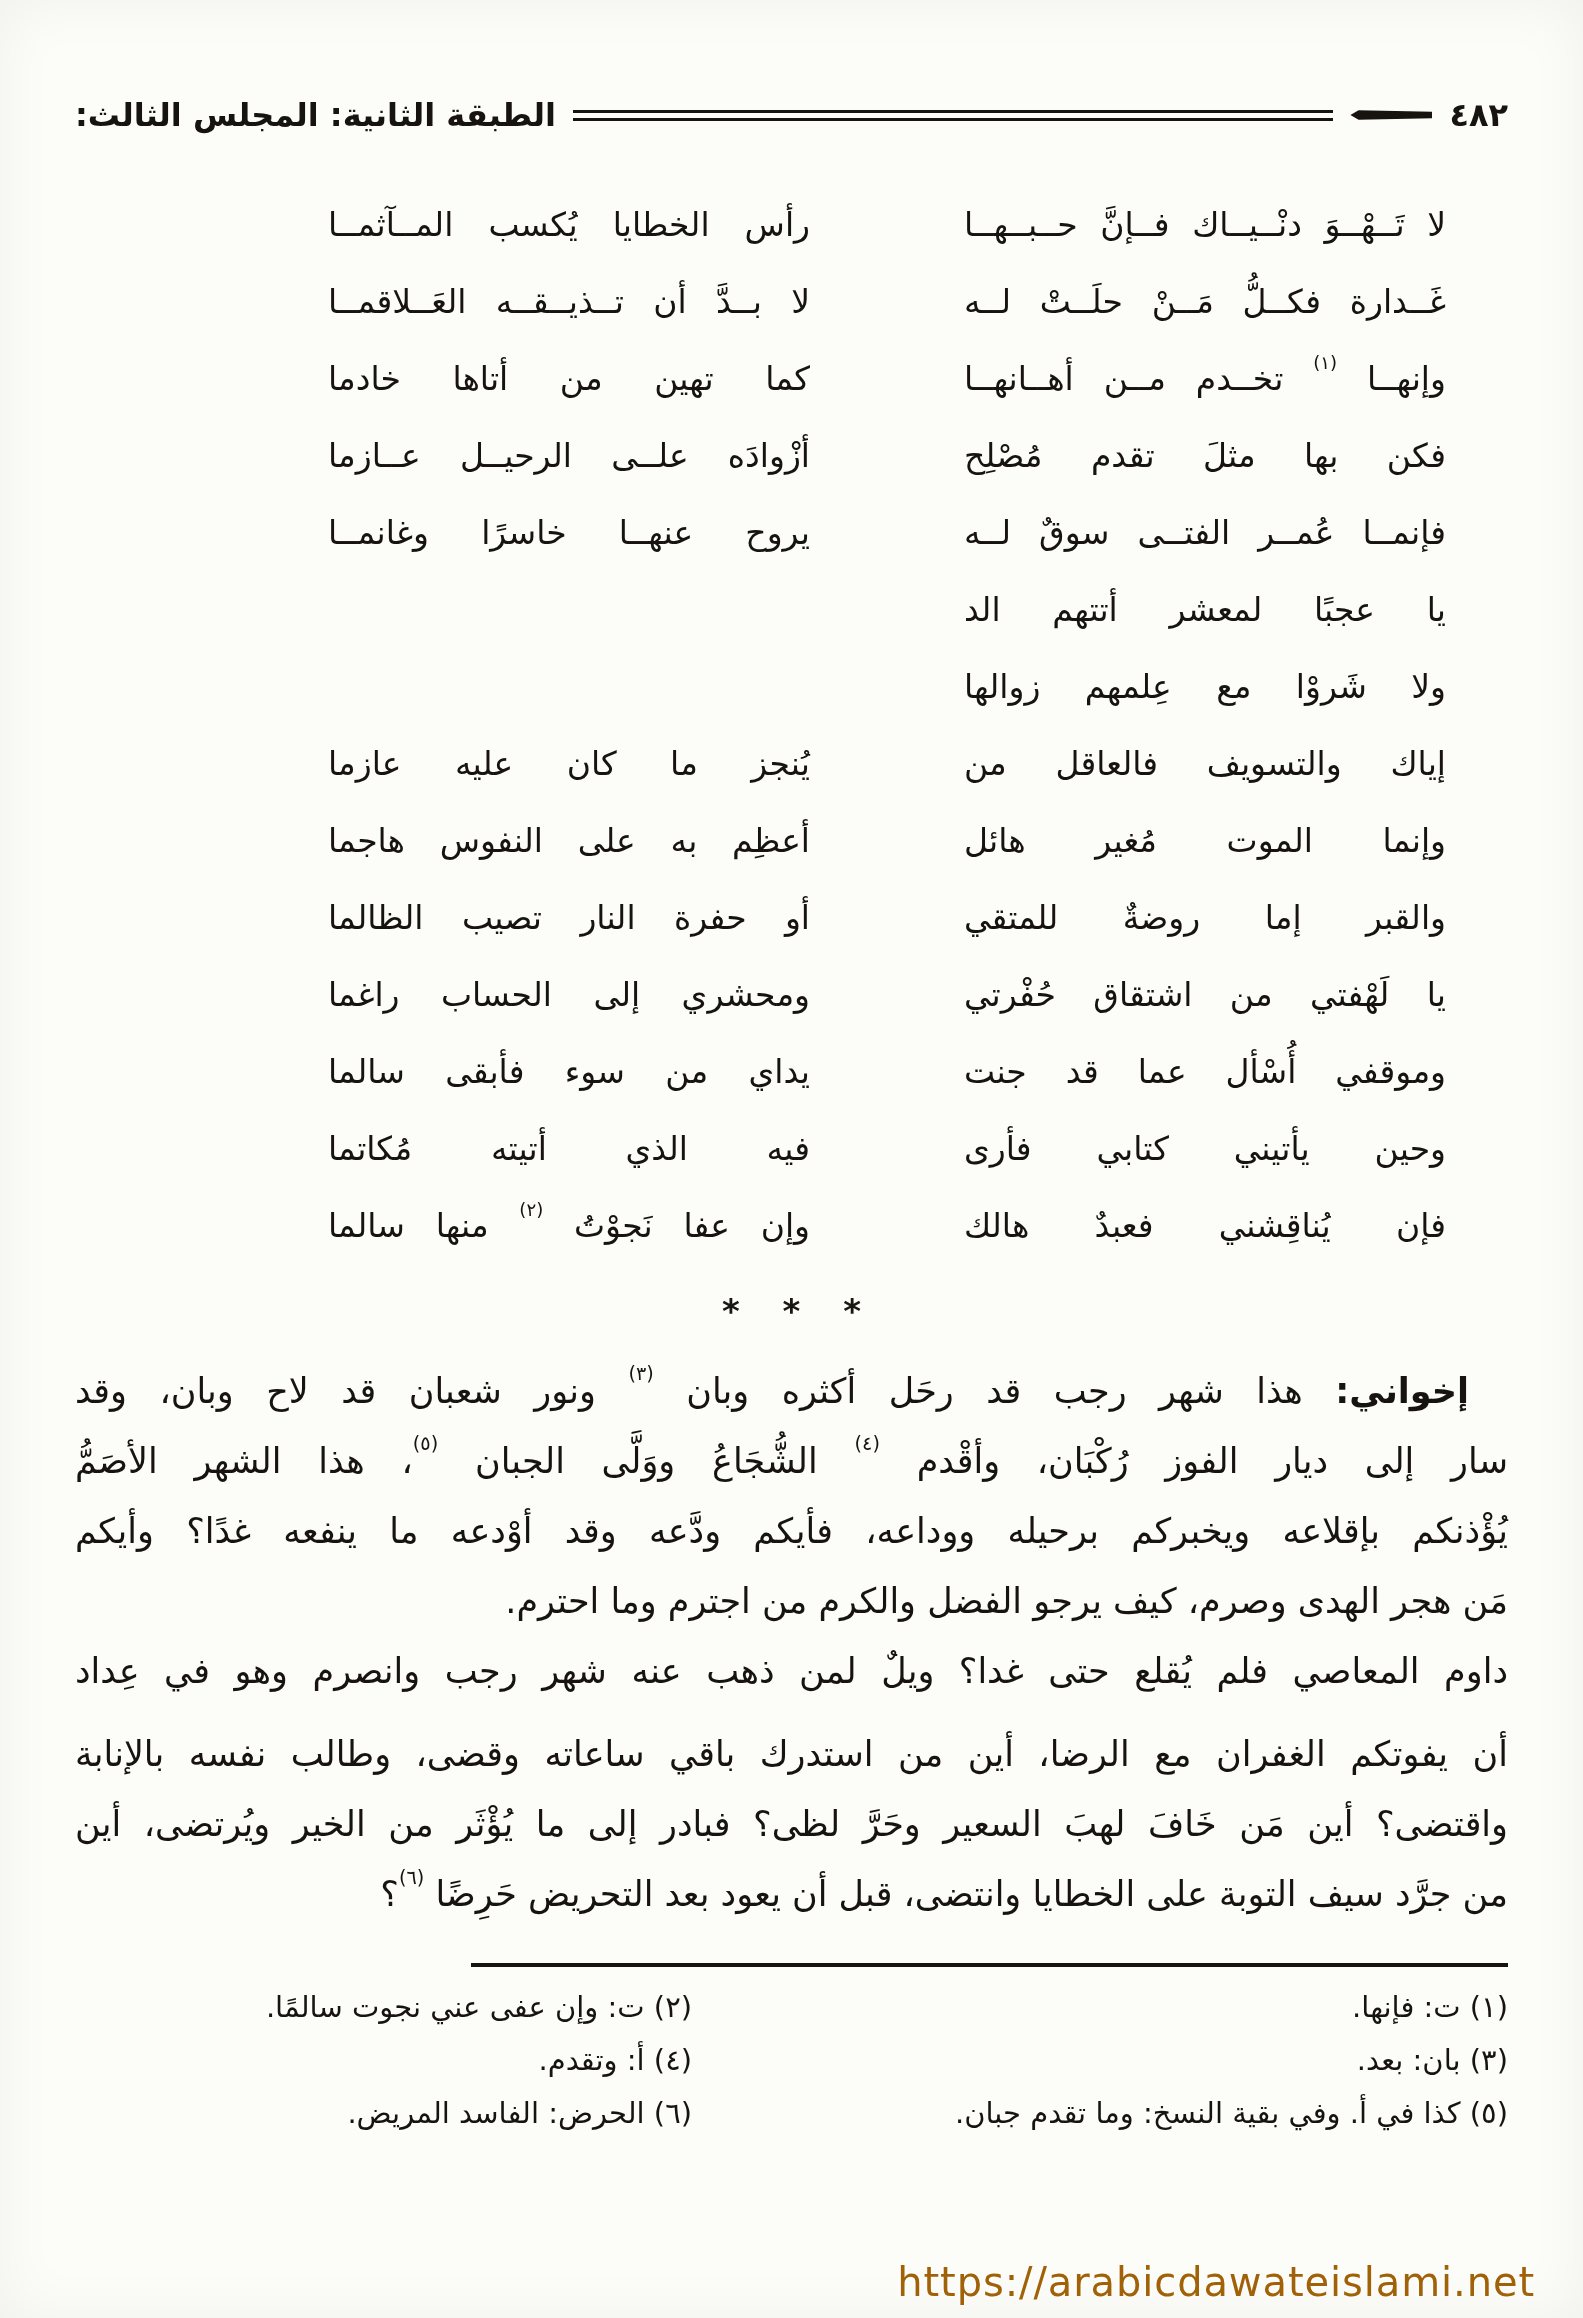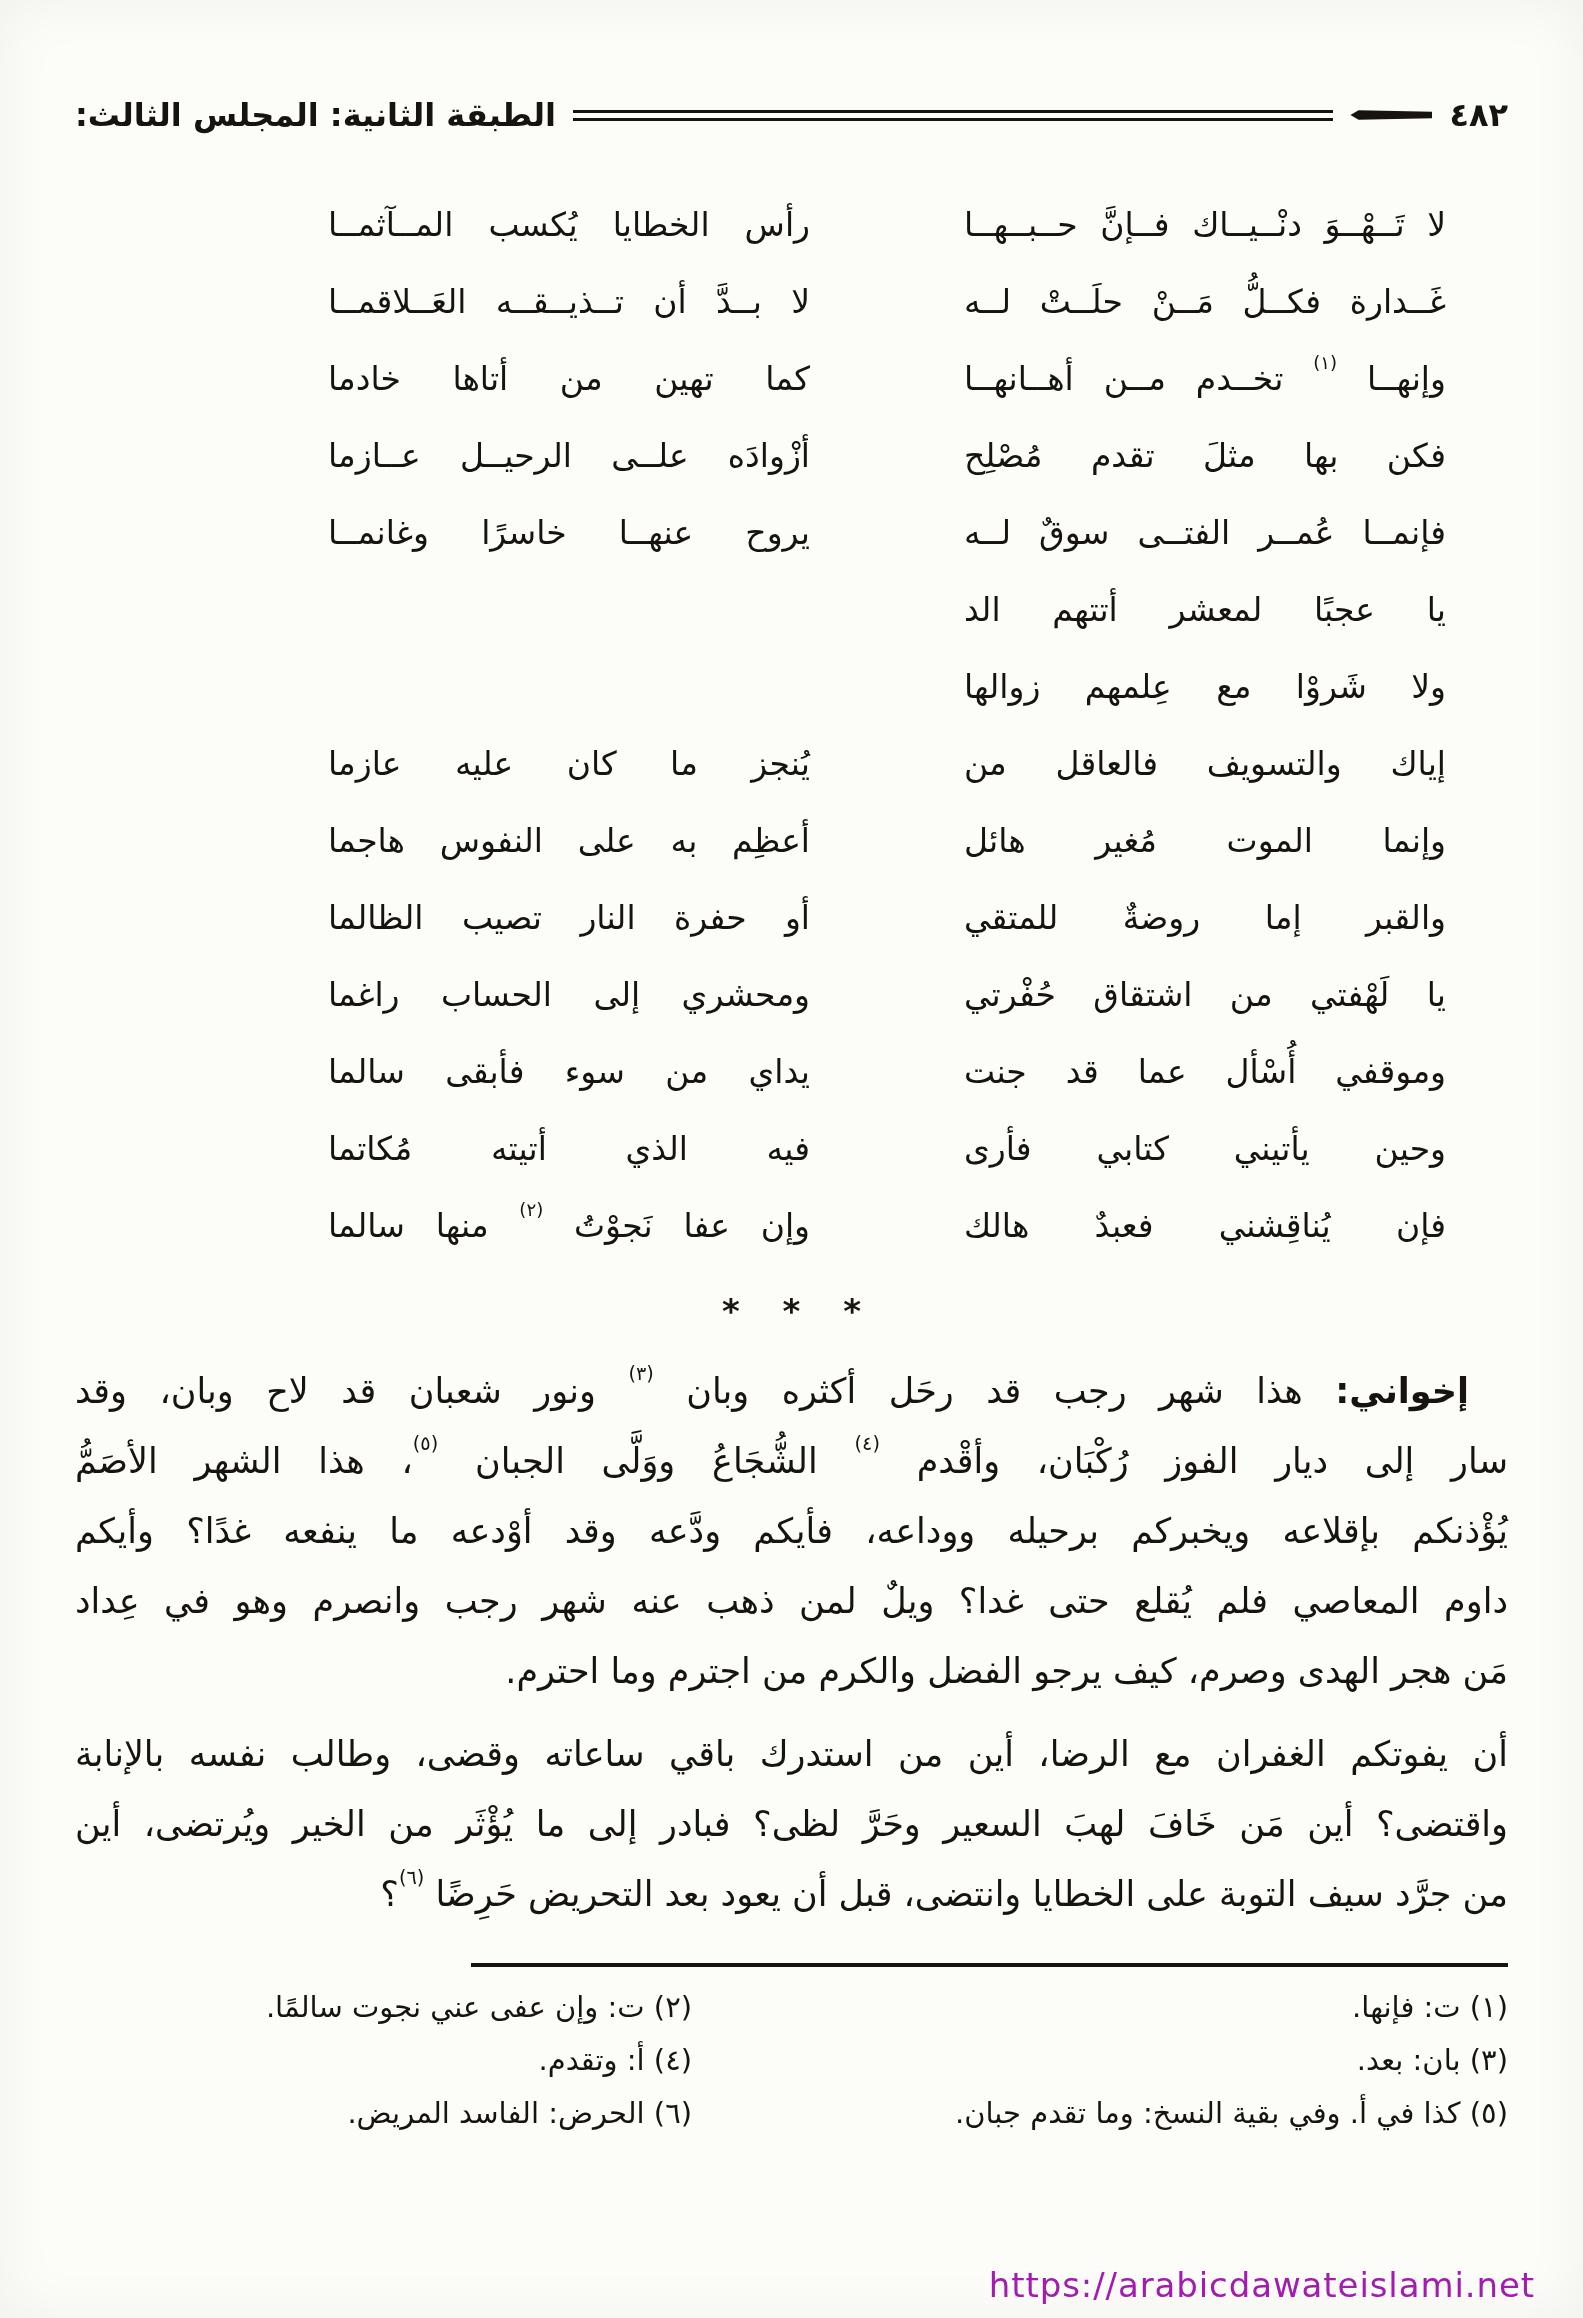--- a/index.html
+++ b/index.html
@@ -61,22 +61,22 @@
     display: grid; grid-template-columns: 56% 44%;
     row-gap: 10.2px; align-items: start;
     padding: 19px 75px 0 51px;
     font-size: 29px;
   }
   .fn { line-height: 43px; }
   .fn.right-col { padding-left: 25.6px; }
   
   .watermark {
     position: absolute; bottom: 13.7px; right: 48px;
-    direction: ltr; font-size: 34px; letter-spacing: 0.9px;
-    color: #a21caf; text-shadow: 0 0 4.3px #ffffff;
+    direction: ltr; font-size: 40px; letter-spacing: 0.9px;
+    color: #a16207; text-shadow: 0 0 4.3px #ffffff;
   }
 </style>
 </head>
 <body>
 
 <div class="page">
 
   <header class="page-head">
     <div class="pnum">٤٨٢</div>
     <div class="orn-bar"></div>
@@ -141,22 +141,22 @@
       </div>
     </section>
 
   <div class="stars">* * *</div>
 
   <section class="prose" id="prose">
       <div class="para">
         <div class="line first"><span class="lead">إخواني:</span> هذا شهر رجب قد رحَل أكثره وبان <sup>(٣)</sup> ونور شعبان قد لاح وبان، وقد</div>
         <div class="line">سار إلى ديار الفوز رُكْبَان، وأقْدم <sup>(٤)</sup> الشُّجَاعُ ووَلَّى الجبان <sup>(٥)</sup>، هذا الشهر الأصَمُّ</div>
         <div class="line">يُؤْذنكم بإقلاعه ويخبركم برحيله ووداعه، فأيكم ودَّعه وقد أوْدعه ما ينفعه غدًا؟ وأيكم</div>
+        <div class="line last">مَن هجر الهدى وصرم، كيف يرجو الفضل والكرم من اجترم وما احترم.</div>
         <div class="line">داوم المعاصي فلم يُقلع حتى غدا؟ ويلٌ لمن ذهب عنه شهر رجب وانصرم وهو في عِداد</div>
-        <div class="line last">مَن هجر الهدى وصرم، كيف يرجو الفضل والكرم من اجترم وما احترم.</div>
       </div>
       <div class="para">
         <div class="line">أن يفوتكم الغفران مع الرضا، أين من استدرك باقي ساعاته وقضى، وطالب نفسه بالإنابة</div>
         <div class="line">واقتضى؟ أين مَن خَافَ لهبَ السعير وحَرَّ لظى؟ فبادر إلى ما يُؤْثَر من الخير ويُرتضى، أين</div>
         <div class="line last">من جرَّد سيف التوبة على الخطايا وانتضى، قبل أن يعود بعد التحريض حَرِضًا <sup>(٦)</sup>؟</div>
       </div>
     </section>
 
   <div class="fn-rule"></div>
 

